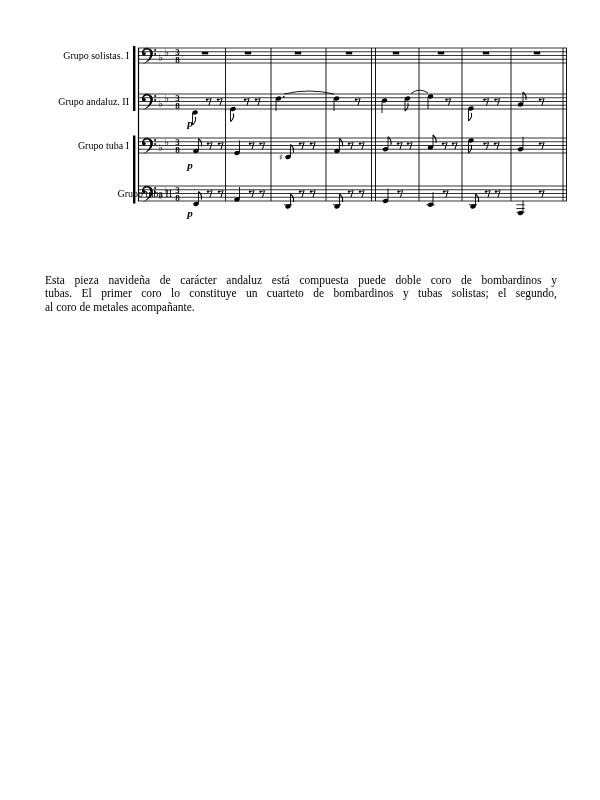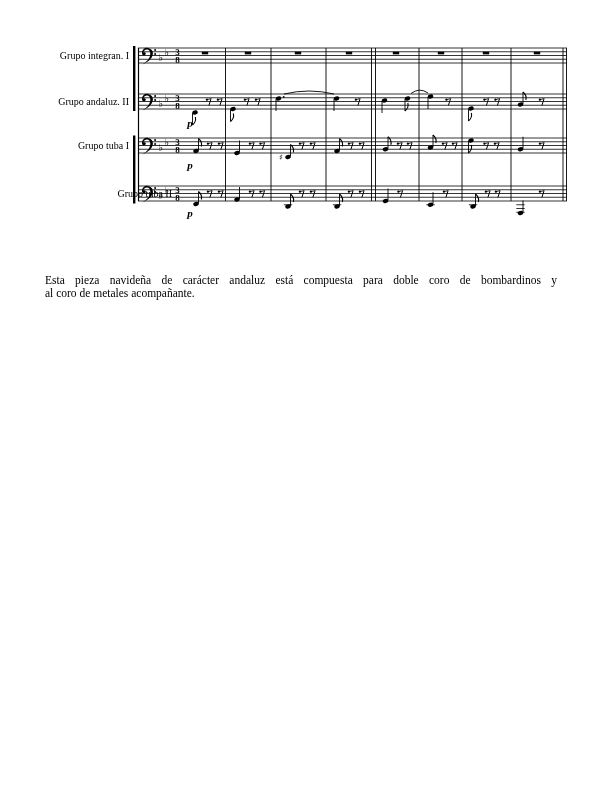--- a/index.html
+++ b/index.html
@@ -311,21 +311,22 @@
       <line x1="500.1" y1="190.6" x2="497.9" y2="197.4" stroke="#000000" stroke-width="1"></line>
       <line x1="516.3" y1="204.75" x2="524.7" y2="204.75" stroke="#000000" stroke-width="0.8"></line>
       <line x1="516.3" y1="208.5" x2="524.7" y2="208.5" stroke="#000000" stroke-width="0.8"></line>
       <line x1="516.3" y1="212.25" x2="524.7" y2="212.25" stroke="#000000" stroke-width="0.8"></line>
       <ellipse cx="520.5" cy="213" rx="2.8" ry="2" fill="#000000" transform="rotate(-18 520.5 213)"></ellipse>
       <line x1="523" y1="212.4" x2="523" y2="200.5" stroke="#000000" stroke-width="0.9"></line>
       <circle cx="539.9" cy="191.7" r="1.15" fill="#000000"></circle>
       <line x1="539.9" y1="191.7" x2="544.1" y2="190.6" stroke="#000000" stroke-width="0.8"></line>
       <line x1="544.1" y1="190.6" x2="541.9" y2="197.4" stroke="#000000" stroke-width="1"></line>
     </svg>
-  <div class="staff-label label-1">Grupo integran. I</div>
+  <div class="staff-label label-1">Grupo solistas. I</div>
   <div class="staff-label label-2">Grupo andaluz. II</div>
   <div class="staff-label label-3">Grupo tuba I</div>
   <div class="staff-label label-4">Grupo tuba II</div>
   <div class="description">
-      <div class="desc-line fill">Esta pieza navideña de carácter andaluz está compuesta para doble coro de bombardinos y</div>
+      <div class="desc-line fill">Esta pieza navideña de carácter andaluz está compuesta puede doble coro de bombardinos y</div>
+      <div class="desc-line fill">tubas. El primer coro lo constituye un cuarteto de bombardinos y tubas solistas; el segundo,</div>
       <div class="desc-line">al coro de metales acompañante.</div>
     </div>
 </div>
 
 </body></html>

